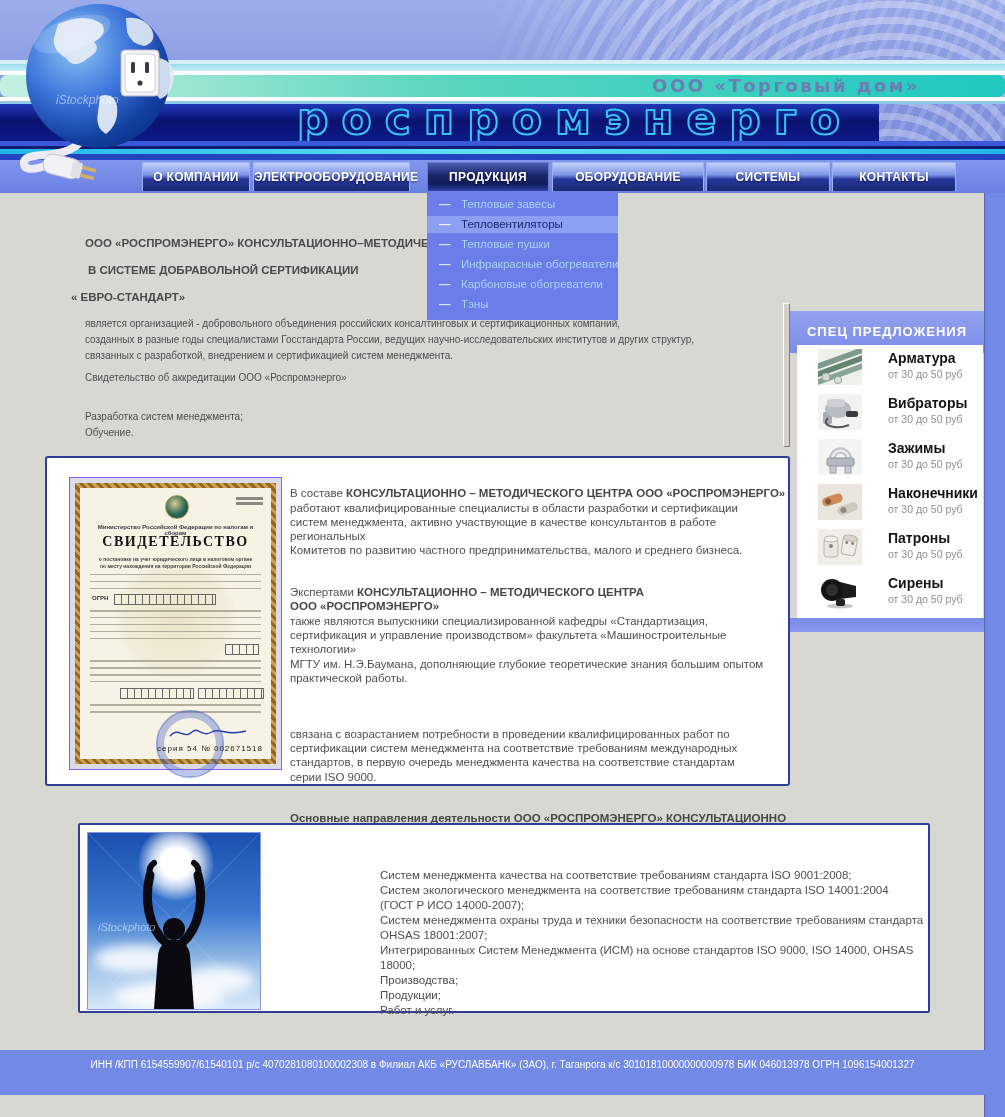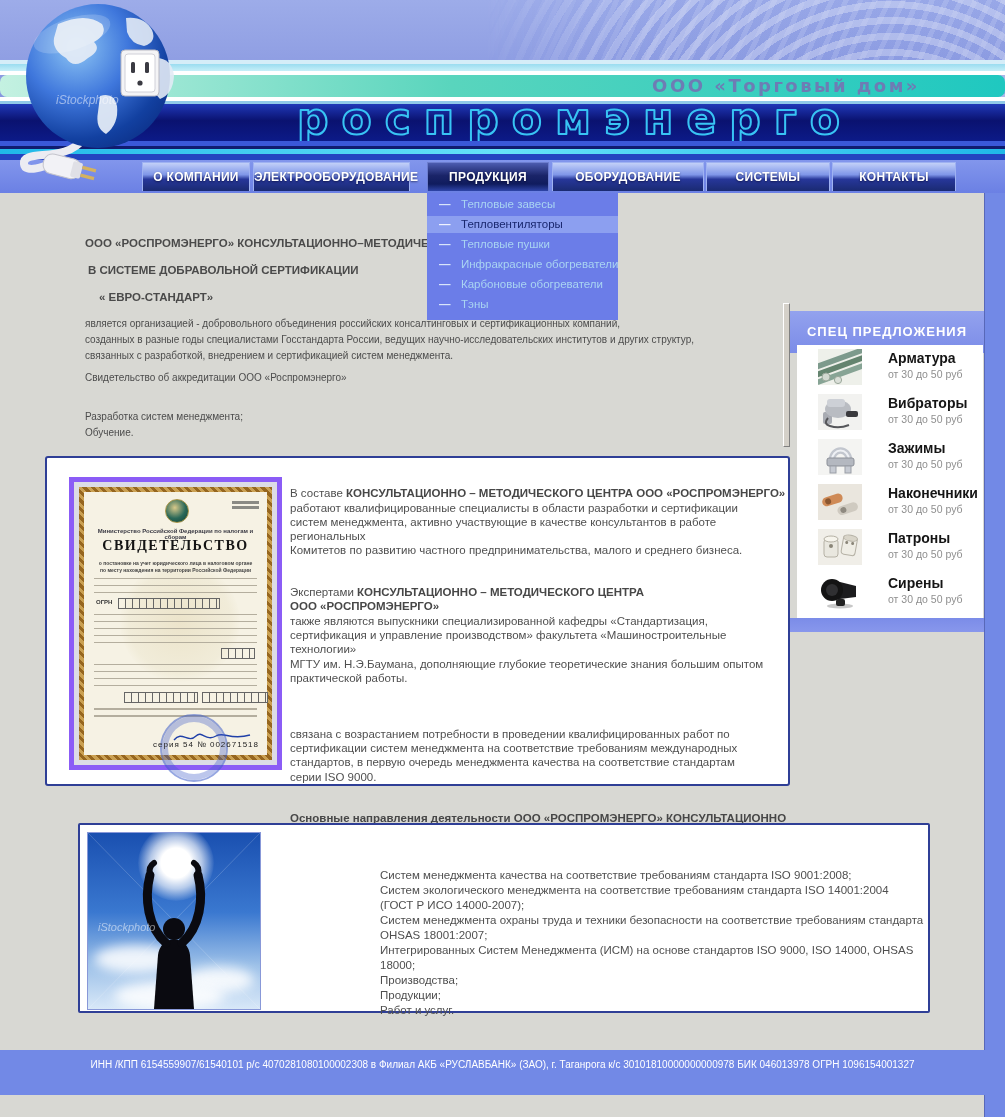--- a/index.html
+++ b/index.html
@@ -15,21 +15,21 @@
       repeating-linear-gradient(115deg, rgba(255,255,255,.22) 0 5px, rgba(110,130,220,.12) 5px 13px);
     -webkit-mask-image:linear-gradient(90deg,transparent,black 35%);
     mask-image:linear-gradient(90deg,transparent,black 35%);}
   .s1{left:0;top:60px;width:1005px;height:4px;background:#d5edf8;}
   .s2{left:0;top:64px;width:1005px;height:7px;background:linear-gradient(180deg,#9adcf0,#c6eff8);}
   .s3{left:0;top:71px;width:1005px;height:4px;background:#ffffff;}
   .band-company{left:0;top:75px;width:1005px;height:22px;background:linear-gradient(90deg,#c4f1e1 0%,#59d5bd 45%,#1fc8c0 100%);border-radius:7px;}
   .company-text{position:absolute;right:85px;top:0;line-height:22px;font-size:18px;letter-spacing:2.5px;color:#6e7cb4;font-weight:bold;font-family:"DejaVu Sans",sans-serif;}
   .s4{left:0;top:97px;width:1005px;height:4px;background:#ffffff;}
   .s5{left:0;top:101px;width:1005px;height:3px;background:#90c8e8;}
-  .band-logo{left:0;top:104px;width:1005px;height:37px;background:linear-gradient(180deg,#2038b8 0%,#0a1270 45%,#0c1a88 100%);}
+  .band-logo{left:0;top:104px;width:879px;height:37px;background:linear-gradient(180deg,#2038b8 0%,#0a1270 45%,#0c1a88 100%);}
   .logo-svg{position:absolute;left:0;top:0;width:1005px;height:37px;}
   .s6{left:0;top:141px;width:1005px;height:5px;background:#3a58d8;}
   .s7{left:0;top:146px;width:1005px;height:3px;background:#101c70;}
   .s8{left:0;top:149px;width:1005px;height:5px;background:linear-gradient(90deg,#20b8e8,#66e2f8 50%,#20b8e8);}
   .s9{left:0;top:154px;width:1005px;height:6px;background:#2444c0;}
   .navrow{left:0;top:160px;width:1005px;height:33px;background:linear-gradient(180deg,#8296ec,#6b80e4);}
   .globe-svg{left:6px;top:0;width:176px;height:192px;z-index:6;}
 
   
   .nav-btn{position:absolute;top:2px;height:29px;line-height:29px;text-align:center;color:#fff;
@@ -63,21 +63,21 @@
   .box2{left:78px;top:823px;width:852px;height:190px;background:#fff;border:2px solid #2f3f96;border-radius:2px;box-sizing:border-box;z-index:5;}
   .rich{font-size:11.5px;color:#4f4f4f;line-height:14.3px;white-space:pre-line;}
   .rich .b{font-weight:bold;color:#474747;}
   .box1-text{left:243px;top:14px;width:500px;}
   .box1-text p{margin:0 0 13px 0;}
   .box1-text p:last-child{margin:0;}
   .box2-text{left:300px;top:28px;width:545px;line-height:15px;}
   .box2-text .t{font-weight:bold;margin-bottom:15px;}
 
   
-  .cert{left:22px;top:19px;width:213px;height:293px;background:#dcdce6;border:5px solid #8b5cf6;box-sizing:border-box;padding:5px;}
+  .cert{left:22px;top:19px;width:213px;height:293px;background:#dcdce6;border:1px solid #8b5cf6;box-sizing:border-box;padding:5px;}
   .cert-gold{position:relative;width:100%;height:100%;box-sizing:border-box;background:#f6f2e4;
     border:5px solid #c59a4a;border-image:repeating-linear-gradient(45deg,#caa052 0 3px,#96661f 3px 6px) 5;}
   .cert-wm{position:absolute;left:36px;top:70px;width:120px;height:120px;border-radius:50%;
     background:radial-gradient(circle,#ece4cb 0%,#f1ecd9 60%,transparent 72%);}
   .cert-emblem{position:absolute;left:50%;top:7px;margin-left:-11px;width:22px;height:22px;border-radius:50%;
     background:radial-gradient(circle at 40% 35%,#d9c98a 0%,#2a6858 55%,#123f33 100%);border:1px solid #a99548;}
   .cert-formbar{position:absolute;right:8px;top:9px;width:27px;height:2.5px;background:#8a8a84;}
   .cert-formbar2{position:absolute;right:8px;top:14px;width:27px;height:2.5px;background:#8a8a84;}
   .cert-ministry{position:absolute;left:6px;right:6px;top:36px;font-size:6px;font-weight:bold;color:#3a3a44;text-align:center;}
   .cert-title{position:absolute;left:0;right:0;top:46px;text-align:center;font-family:"Liberation Serif",serif;
@@ -181,21 +181,21 @@
         <circle cx="19" cy="33" r="2.6" fill="#3a3a42"></circle>
       </g>
       <text x="50" y="104" font-size="12" fill="rgba(255,255,255,.5)" font-style="italic">iStockphoto</text>
     </svg>
   </div>
 
   <div class="abs main-gray"></div>
 
   <div class="intro-h" style="left:85px;top:237px;">ООО «РОСПРОМЭНЕРГО»   КОНСУЛЬТАЦИОННО–МЕТОДИЧЕСКИЙ ЦЕНТР</div>
   <div class="intro-h" style="left:88px;top:264px;">В СИСТЕМЕ ДОБРАВОЛЬНОЙ СЕРТИФИКАЦИИ</div>
-  <div class="intro-h" style="left:99px;top:291px;">« ЕВРО-СТАНДАРТ»</div>
+  <div class="intro-h" style="left:71px;top:291px;">« ЕВРО-СТАНДАРТ»</div>
   <div class="intro-p" style="left:85px;top:316px;width:760px;">является   организацией - добровольного объединения российских консалтинговых и сертификационных компаний,
 созданных в разные годы специалистами Госстандарта России, ведущих научно-исследовательских институтов и других структур,
 связанных с разработкой, внедрением и сертификацией систем менеджмента.</div>
   <div class="intro-p" style="left:85px;top:370px;">Свидетельство об аккредитации ООО «Роспромэнерго»</div>
   <div class="intro-p" style="left:85px;top:409px;">Разработка систем менеджмента;
 Обучение.</div>
 
   <div class="abs dropdown">
     <div class="dd-item">
         <span class="dd-dash">—</span>

